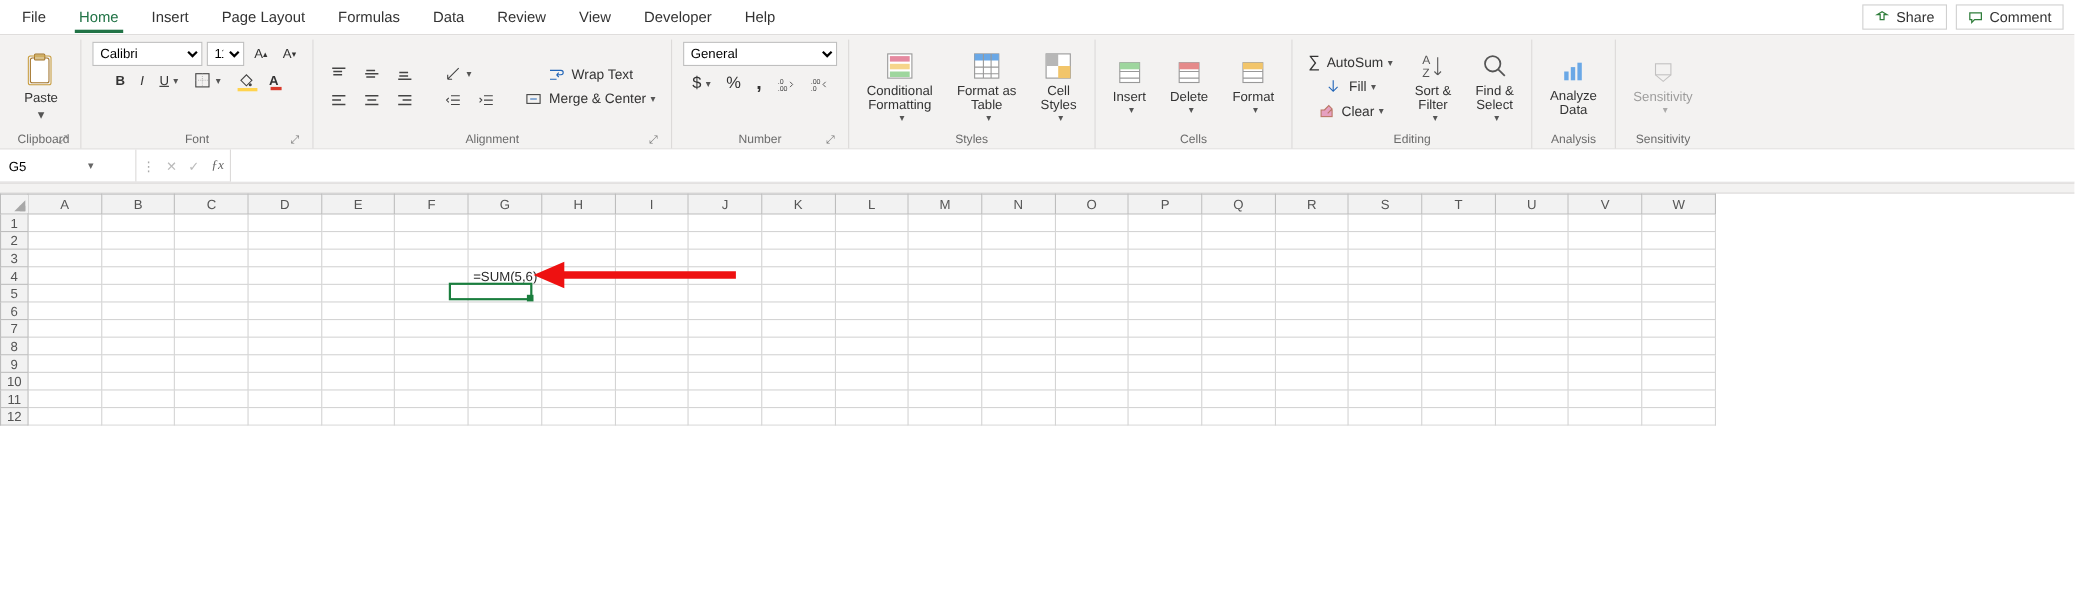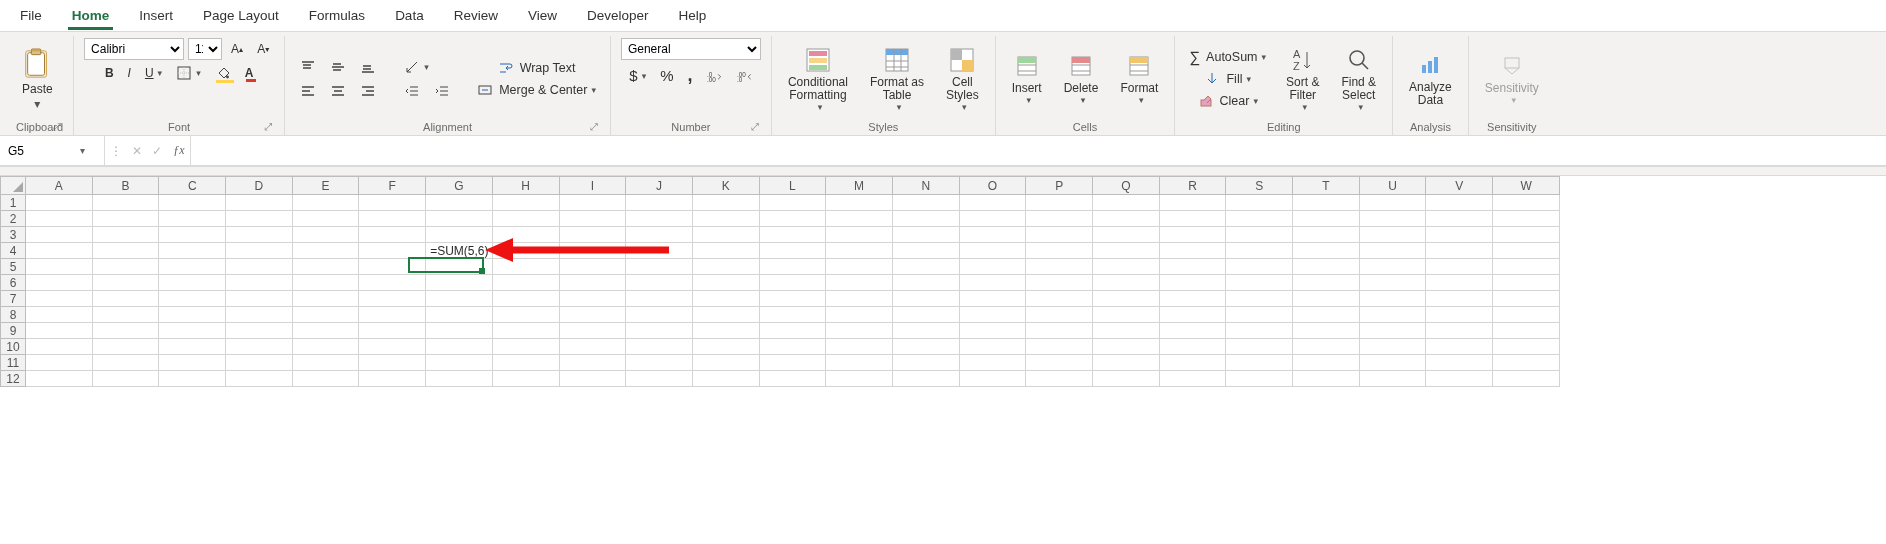--- a/index.html
+++ b/index.html
@@ -13,21 +13,21 @@
     --header-bg: #f2f2f2;
     --header-border: #bdbdbd;
     --select-border: #1a7e3e;
     --panel: #ffffff;
   }
   * { box-sizing: border-box; }
   html, body { margin:0; padding:0; background:#fff; color:var(--text); font-family: "Segoe UI", Arial, sans-serif; font-size:12px; }
   .topbar { display:flex; align-items:center; background:#fff; border-bottom:1px solid var(--divider); padding:0 10px; height:32px; }
   .tabs { display:flex; align-items:center; gap:10px; height:100%; }
   .tab { padding:6px 10px; font-size:13.5px; cursor:pointer; color:#333; }
-  .tab.active { color:var(--accent-green); font-weight:700; position:relative; }
+  .tab.active { color:var(--accent-green); font-weight:400; position:relative; }
   .tab.active::after { content:""; position:absolute; left:6px; right:6px; bottom:-1px; height:3px; background:var(--accent-green); }
   .top-right { margin-left:auto; display:flex; gap:8px; }
   .top-btn { border:1px solid #d0d0d0; padding:3px 10px; font-size:13px; display:flex; gap:6px; align-items:center; color:#333; background:#fff; }
   .top-btn svg { width:14px; height:14px; }
 
   .ribbon { display:flex; align-items:stretch; background:var(--ribbon-bg); border-bottom:1px solid var(--divider); padding:4px 6px 0 6px; height:104px; min-width:1560px; }
   .group { display:flex; flex-direction:column; padding:2px 10px 0 10px; border-right:1px solid var(--divider); }
   .group:last-child { border-right:none; }
   .group-body { display:flex; align-items:center; gap:10px; flex:1; }
   .group-label { text-align:left; font-size:11px; color:var(--muted); padding:2px 0 2px 0; display:flex; align-items:center; justify-content:center; gap:6px; position:relative; }
@@ -40,21 +40,21 @@
   .vbtn { display:flex; flex-direction:column; align-items:center; justify-content:flex-start; padding:2px 6px; }
   .vbtn svg { width:28px; height:28px; }
   .vbtn span { text-align:center; font-size:12px; line-height:13px; margin-top:2px; }
   .input { border:1px solid #bfbfbf; background:#fff; height:22px; padding:2px 6px; font-size:12px; }
   .font-input { width:100px; }
   .size-input { width:34px; }
   select.input { padding:0 2px; }
 
   
   .formula-row { display:flex; align-items:stretch; border-bottom:1px solid var(--divider); height:30px; background:#fff; }
-  .name-box { width:105px; border-right:1px solid var(--divider); display:flex; align-items:center; padding:0 6px; gap:6px; }
+  .name-box { width:124px; border-right:1px solid var(--divider); display:flex; align-items:center; padding:0 6px; gap:6px; }
   .name-box input { border:none; outline:none; width:68px; font-size:12px; background:#fff; }
   .name-box .arrow { font-size:10px; color:#666; }
   .fx-ctrls { display:flex; align-items:center; border-right:1px solid var(--divider); }
   .fx-ctrls .btn { color:#8a8a8a; }
   .fx-ctrls .fx { font-style:italic; font-family:"Times New Roman",serif; color:#666; padding:2px 6px; }
   .formula-input { flex:1; border:none; outline:none; padding:4px 8px; font-size:12px; }
   .formula-gap { height:10px; background:var(--ribbon-bg); border-top:1px solid var(--divider); border-bottom:1px solid var(--divider);}
 
   
   .grid-wrap { position:relative; }
@@ -88,20 +88,34 @@
       <div class="tab active">Home</div>
       <div class="tab">Insert</div>
       <div class="tab">Page Layout</div>
       <div class="tab">Formulas</div>
       <div class="tab">Data</div>
       <div class="tab">Review</div>
       <div class="tab">View</div>
       <div class="tab">Developer</div>
       <div class="tab">Help</div>
     </div>
+  <div class="top-right">
+    <button class="top-btn">
+      <svg viewBox="0 0 16 16">
+          <path d="M8 2l5 3h-3v5H6V5H3l5-3z" fill="none" stroke="#2f7d3b" stroke-width="1.3"></path>
+        </svg>
+      <span>Share</span>
+    </button>
+    <button class="top-btn">
+      <svg viewBox="0 0 16 16">
+          <path d="M2 3h12v7H7l-3 3v-3H2z" fill="none" stroke="#2f7d3b" stroke-width="1.3"></path>
+        </svg>
+      <span>Comment</span>
+    </button>
+  </div>
 </div>
 
 <div class="ribbon">
 
   <div class="group">
     <div class="group-body">
       <div class="vbtn btn big-paste">
         <svg viewBox="0 0 32 36">
             <rect x="6" y="6" width="18" height="24" rx="2" fill="#fff" stroke="#a2742b"></rect>
             <rect x="10" y="2" width="10" height="6" rx="1" fill="#d9c28d" stroke="#a2742b"></rect>

